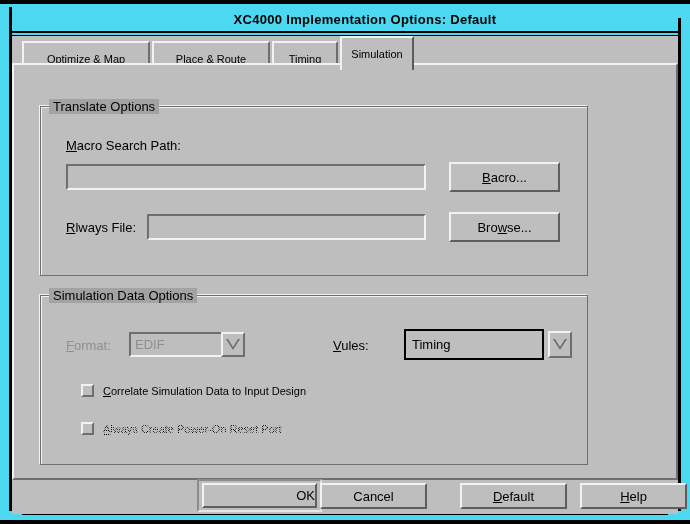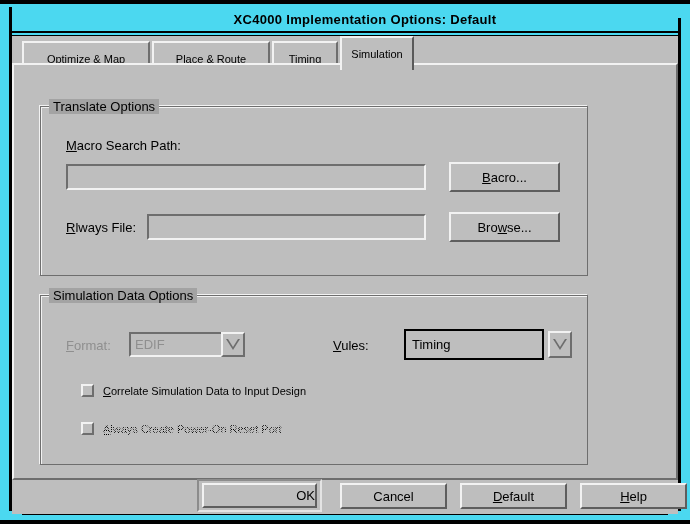--- a/index.html
+++ b/index.html
@@ -302,21 +302,21 @@
 
     </div>
 
     <div id="action-row">
 
       <div class="defring" style="position:absolute;left:185px;top:443px;width:125px;height:33px;"></div>
       <div class="btn" style="left:190px;top:447px;width:115px;height:25px;justify-content:flex-end;">
         <span>OK</span>
       </div>
 
-      <div class="btn" style="left:328px;top:447px;width:107px;height:26px;">
+      <div class="btn" style="left:308px;top:447px;width:107px;height:26px;">
         <span>Cancel</span>
       </div>
 
       <div class="btn" style="left:448px;top:447px;width:107px;height:26px;">
         <span class="mn">D</span>
           <span>efault</span>
       </div>
 
       <div class="btn" style="left:568px;top:447px;width:107px;height:26px;">
         <span class="mn">H</span>

